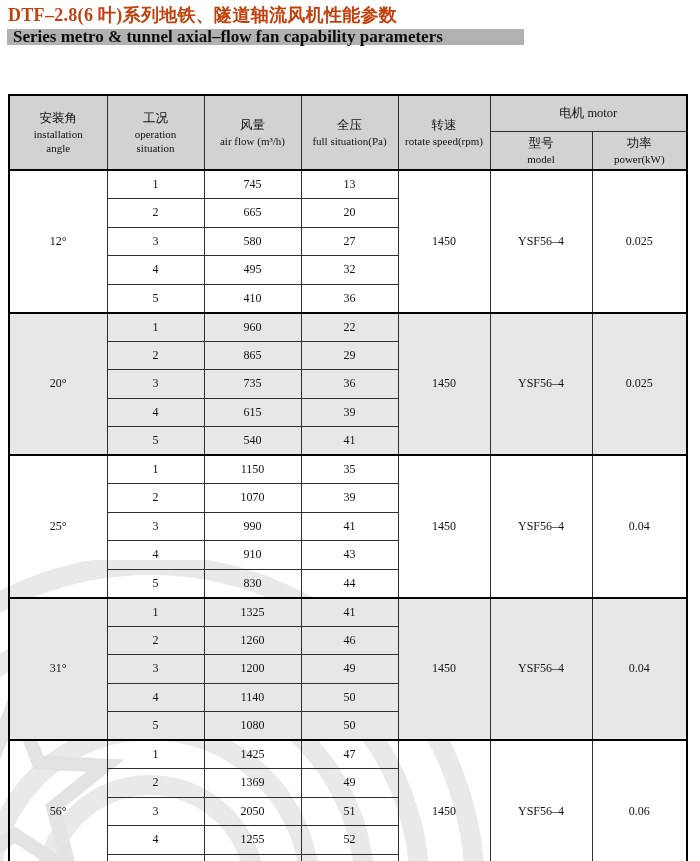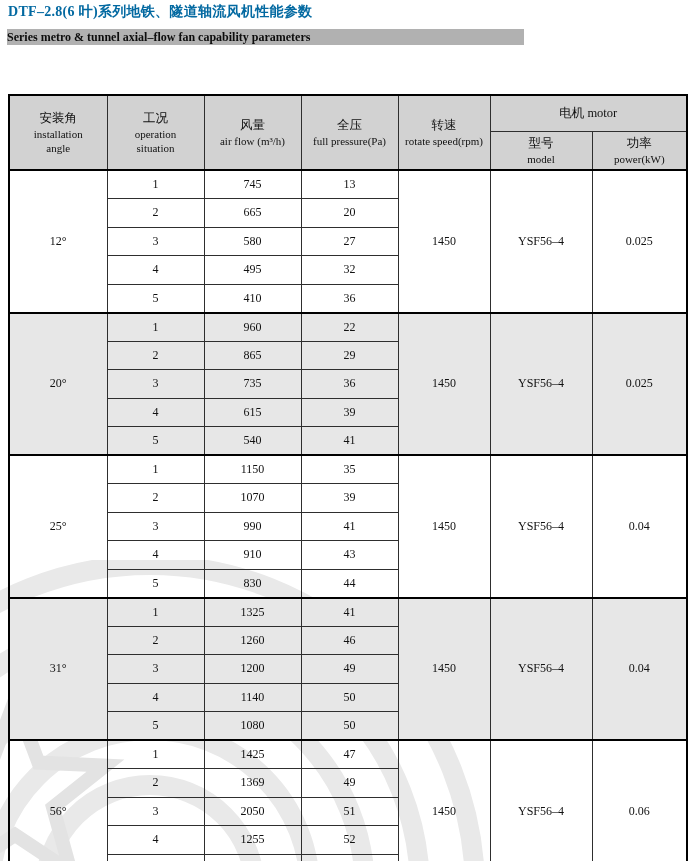--- a/index.html
+++ b/index.html
@@ -7,30 +7,30 @@
     width:700px;height:861px;
     background:#ffffff;
     position:relative;
     overflow:hidden;
     font-family:"Liberation Serif","DejaVu Serif",serif;
     color:#111;
   }
   .watermark{position:absolute;left:0;top:560px;z-index:0;pointer-events:none;}
   .page-title{
     position:absolute;left:8px;top:3px;margin:0;
-    font-size:14px;font-weight:bold;color:#0369a1;
+    font-size:18px;font-weight:bold;color:#c2410c;
     letter-spacing:0.3px;z-index:3;white-space:nowrap;
   }
   .subtitle-bar{
     position:absolute;left:7px;top:29px;width:517px;height:16px;
     background:#b1b1b1;z-index:3;
   }
   .subtitle-bar span{
-    display:block;padding-left:0;line-height:16px;
-    font-size:12px;font-weight:bold;color:#0d0d0d;white-space:nowrap;
+    display:block;padding-left:6px;line-height:16px;
+    font-size:17px;font-weight:bold;color:#0d0d0d;white-space:nowrap;
   }
   table.params{
     position:absolute;left:8px;top:66px;width:678px;
     border-collapse:collapse;table-layout:fixed;z-index:2;
     border:2px solid #000;
     margin-top:28px;
   }
   table.params th, table.params td{
     border:1px solid #2e2e2e;
     text-align:center;vertical-align:middle;
@@ -87,21 +87,21 @@
         <div class="zh">工况</div>
         <div class="en">operation</div>
         <div class="en">situation</div>
       </th>
       <th rowspan="2">
         <div class="zh">风量</div>
         <div class="en">air flow (m³/h)</div>
       </th>
       <th rowspan="2">
         <div class="zh">全压</div>
-        <div class="en">full pressure(Pa)</div>
+        <div class="en">full situation(Pa)</div>
       </th>
       <th rowspan="2">
         <div class="zh">转速</div>
         <div class="en">rotate speed(rpm)</div>
       </th>
       <th colspan="2">
         <div class="zh">电机 motor</div>
       </th>
     </tr>
     <tr class="h2">

